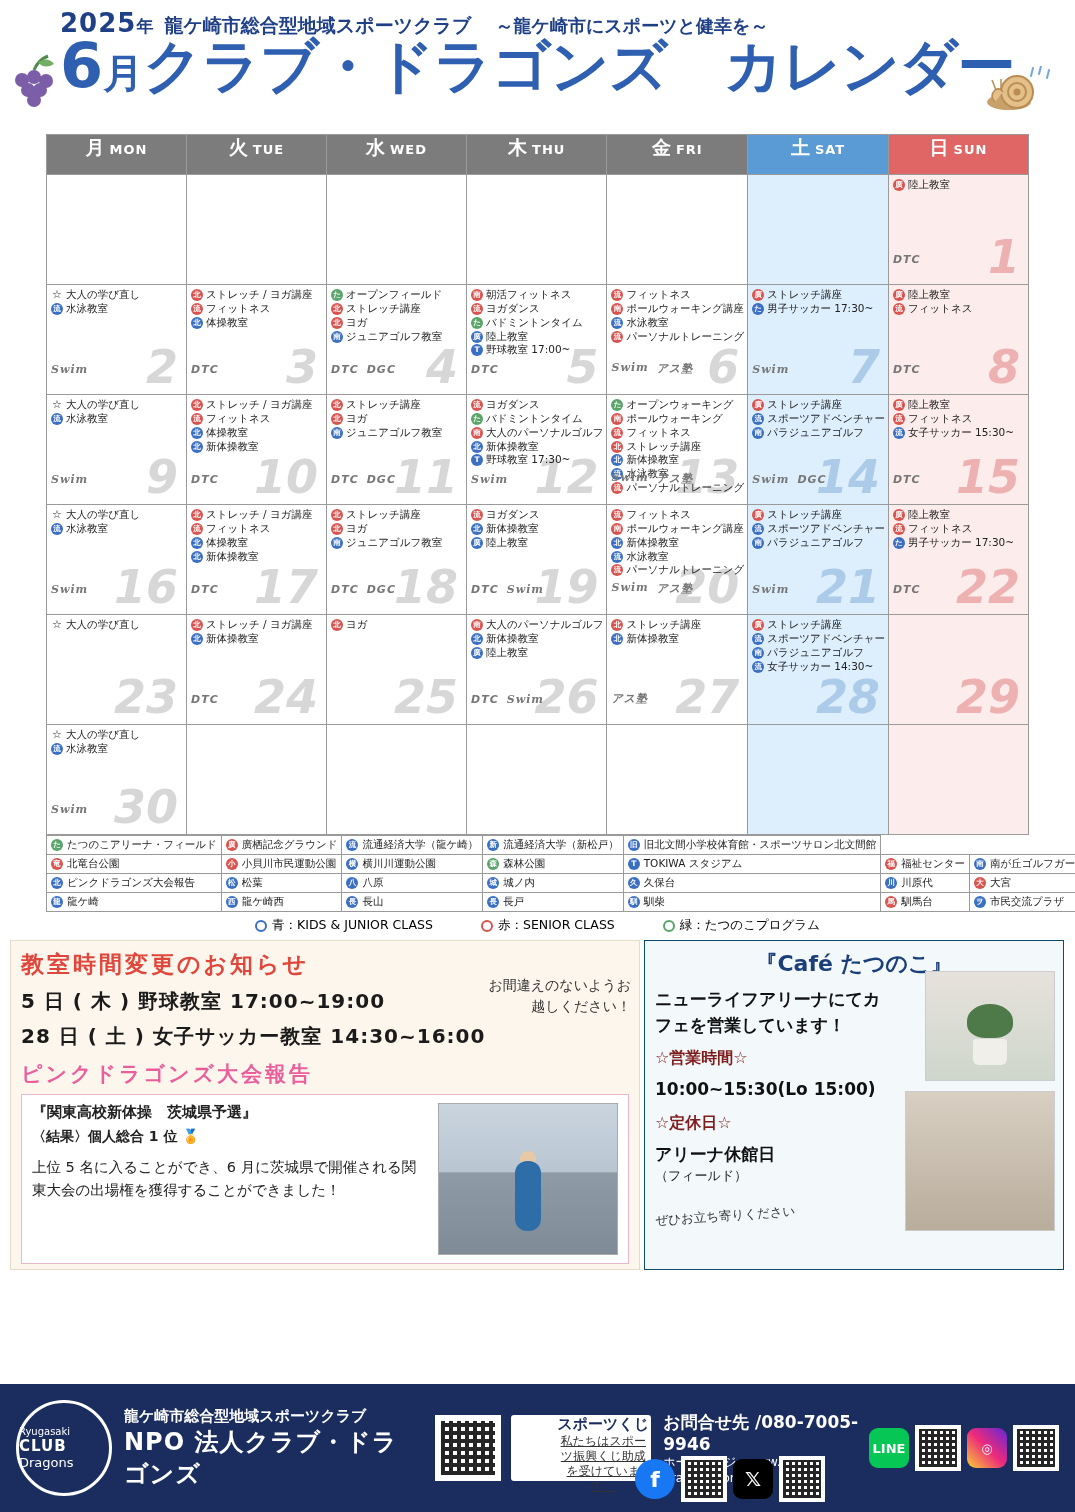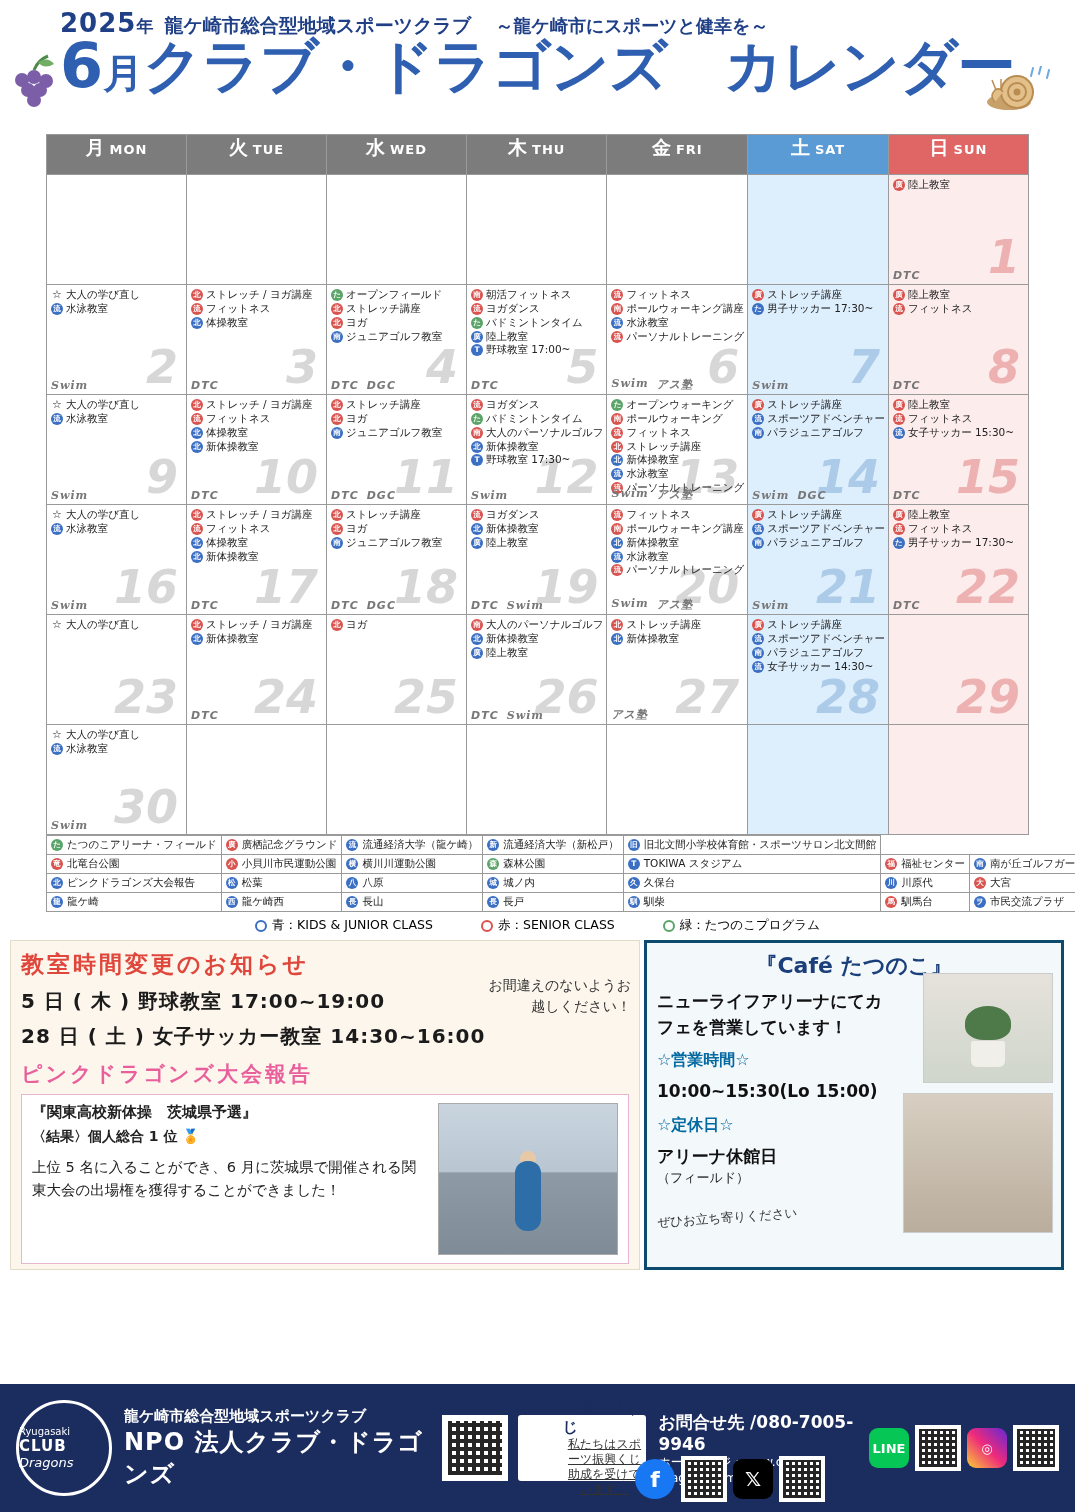--- a/index.html
+++ b/index.html
@@ -42,90 +42,90 @@
   .cell.sun .daynum { color:rgba(225,130,130,0.55); }
   .events { padding:3px 3px 0 4px; position:relative; z-index:2; }
   .ev { display:flex; align-items:center; gap:3px; font-size:10.5px; line-height:1.32;
         white-space:nowrap; color:#222; }
   .bdg { display:inline-block; width:12px; height:12px; border-radius:50%;
          font-size:7.5px; line-height:12px; text-align:center; color:#fff; flex:none; font-weight:bold;}
   .bdg.blue { background:#3a6fc4; }
   .bdg.red  { background:#d9534f; }
   .bdg.green{ background:#5aa469; }
   .bdg.star { background:transparent; color:#222; font-size:11px; }
-  .venues { position:absolute; left:4px; bottom:2px; display:flex; gap:8px; z-index:2; }
+  .venues { position:absolute; left:4px; bottom:18px; display:flex; gap:8px; z-index:2; }
   .vtag { font-size:11px; font-weight:bold; color:#777; font-style:italic; letter-spacing:1px; }
   .vtag.swim { font-family:"DejaVu Serif","Liberation Serif",serif; }
 
   
   .legend { margin:0 46px; width:983px; border-collapse:collapse; }
   .legend td { border:1px solid #9a9a9a; font-size:10.5px; padding:2px 4px; color:#222; white-space:nowrap;}
   .legend .li { display:flex; align-items:center; gap:4px; }
   .classkey { display:flex; justify-content:center; gap:48px; margin:5px 0 6px 0; font-size:12.5px; }
   .classkey .k { display:flex; align-items:center; gap:5px; }
   .ring { width:12px; height:12px; border-radius:50%; border:2px solid #3a6fc4; display:inline-block;}
   .ring.red { border-color:#d9534f; }
   .ring.green { border-color:#5aa469; }
 
   
   .info { display:flex; margin:0 10px; height:330px; gap:4px; }
   .info-left { width:630px; background:#fdf6ec; border:1px solid #e3dccb; position:relative; padding:8px 10px; }
-  .info-right { width:420px; background:#f3f8fb; border:3px solid #0c4a6e; position:relative; padding:8px 10px; }
+  .info-right { width:420px; background:#f3f8fb; border:1px solid #0c4a6e; position:relative; padding:8px 10px; }
   .notice-title { font-size:23px; font-weight:bold; color:#e0473c; letter-spacing:3px; }
   .notice-line { font-size:20px; font-weight:bold; color:#1b1b1b; margin-top:8px; letter-spacing:1px;}
   .bubble { position:absolute; right:8px; top:34px; width:150px; font-size:14px; color:#333;
             line-height:1.5; text-align:right; }
   .pink-title { font-size:21px; font-weight:bold; color:#e85f9c; letter-spacing:3px; margin-top:10px;}
   .report { border:1px solid #e7b7cf; background:#fff; margin-top:6px; padding:8px 10px;
             display:flex; gap:10px; height:170px; }
   .report-text { flex:1; }
   .rt1 { font-size:15px; font-weight:bold; color:#222; }
   .rt2 { font-size:14px; font-weight:bold; color:#222; margin-top:6px; }
   .rt3 { font-size:14.5px; color:#222; margin-top:10px; line-height:1.6; font-weight:normal;}
   .photo { width:180px; background:#9fb3c3; position:relative; overflow:hidden; border:1px solid #aaa;}
   .photo.gym { background:linear-gradient(#c9d4de 0%,#b9c6d2 45%,#8e9aa6 46%,#7f8b96 100%); }
   .photo .figure { position:absolute; left:50%; top:38%; width:26px; height:70px;
                    transform:translateX(-50%); background:#2e6ea8; border-radius:12px; }
   .photo .head { position:absolute; left:50%; top:31%; width:16px; height:16px; transform:translateX(-50%);
                  background:#e8c9a6; border-radius:50%; }
   .cafe-title { font-size:22px; font-weight:bold; color:#1b3f7a; text-align:center; }
   .cafe-line { font-size:17px; font-weight:bold; color:#111; line-height:1.5; margin-top:8px;}
-  .cafe-sub { font-size:16px; font-weight:bold; color:#0369a1; margin-top:10px;}
+  .cafe-sub { font-size:16px; font-weight:bold; color:#7f1d1d; margin-top:10px;}
   .cafe-small { font-size:13px; color:#222; }
   .cafe-foot { font-size:12.5px; color:#333; margin-top:14px; transform:rotate(-4deg); }
   .cphoto { position:absolute; border:1px solid #ccc; }
   .cphoto.p1 { right:8px; top:30px; width:130px; height:110px;
                background:linear-gradient(#e6e2db,#cfd6cc); }
   .cphoto.p2 { right:8px; top:150px; width:150px; height:140px;
                background:linear-gradient(#d8cfc2,#b9ad9c); }
   .plant { position:absolute; left:50%; top:30%; transform:translateX(-50%); width:46px; height:34px;
            background:#4e7a4a; border-radius:50% 50% 40% 40%; }
   .pot { position:absolute; left:50%; top:62%; transform:translateX(-50%); width:34px; height:26px;
          background:#f0efea; border-radius:3px 3px 6px 6px; }
 
   
   .footer { position:absolute; bottom:0; left:0; width:1075px; height:128px;
             background:#1b2c5e; color:#fff; display:flex; align-items:center; padding:0 16px; }
   .logo { width:96px; height:96px; border-radius:50%; background:#1b2c5e; border:3px solid #fff;
           display:flex; flex-direction:column; align-items:flex-start; justify-content:center; flex:none; }
   .logo .l1 { font-size:10px; }
   .logo .l2 { font-size:15px; font-weight:bold; letter-spacing:1px; }
-  .logo .l3 { font-size:13px; font-style:italic; }
+  .logo .l3 { font-size:13px; }
   .foot-name { margin-left:12px; }
   .fn1 { font-size:15px; font-weight:bold; }
   .fn2 { font-size:24px; font-weight:bold; letter-spacing:1px; }
   .foot-mid { margin-left:14px; display:flex; align-items:center; gap:10px; }
   .qr { width:66px; height:66px; background:#fff; position:relative; }
   .qr::before { content:""; position:absolute; inset:6px;
     background:
       repeating-linear-gradient(90deg,#000 0 4px,#fff 4px 8px),
       repeating-linear-gradient(0deg,#000 0 4px,#fff 4px 8px);
     background-blend-mode:multiply; opacity:.85; }
-  .toto { width:128px; height:66px; background:#fff; color:#111; border-radius:3px;
-          display:flex; flex-direction:column; align-items:center; justify-content:center;padding-left:44px; }
+  .toto { width:140px; height:66px; background:#fff; color:#111; border-radius:3px;
+          display:flex; flex-direction:column; align-items:center; justify-content:flex-start;padding-left:44px; }
   .toto .t1 { font-size:15px; font-weight:bold; color:#1b2c5e; }
   .toto .t2 { font-size:12px; color:#333; text-align:center; line-height:1.25;text-decoration:underline; }
   .contact { margin-left:12px; }
   .c1 { font-size:17px; font-weight:bold; }
   .c2 { font-size:12px; }
   .socials { margin-left:auto; display:flex; align-items:center; gap:6px; }
   .sbadge { width:40px; height:40px; border-radius:9px; display:flex; align-items:center;
             justify-content:center; font-size:13px; font-weight:bold; color:#fff; }
   .s-line { background:#06c755; }
   .s-fb { background:#1877f2; border-radius:50%; font-size:22px; }

